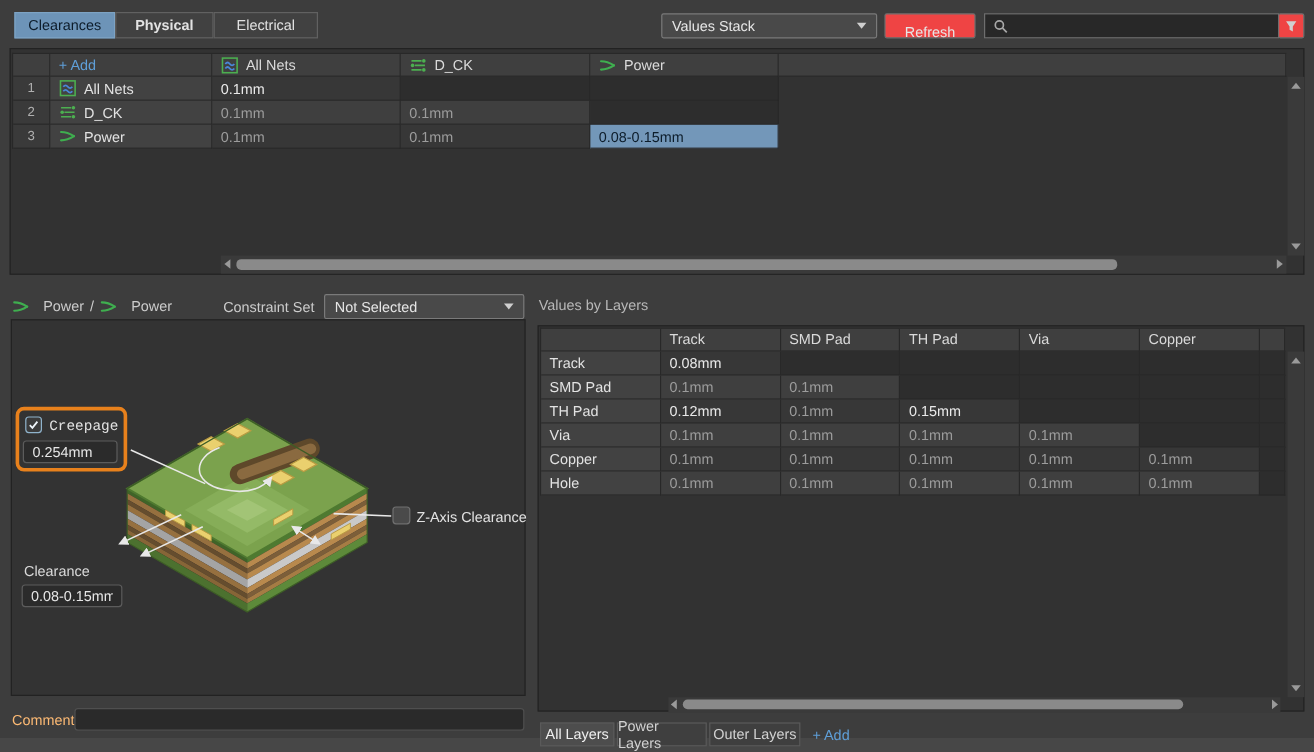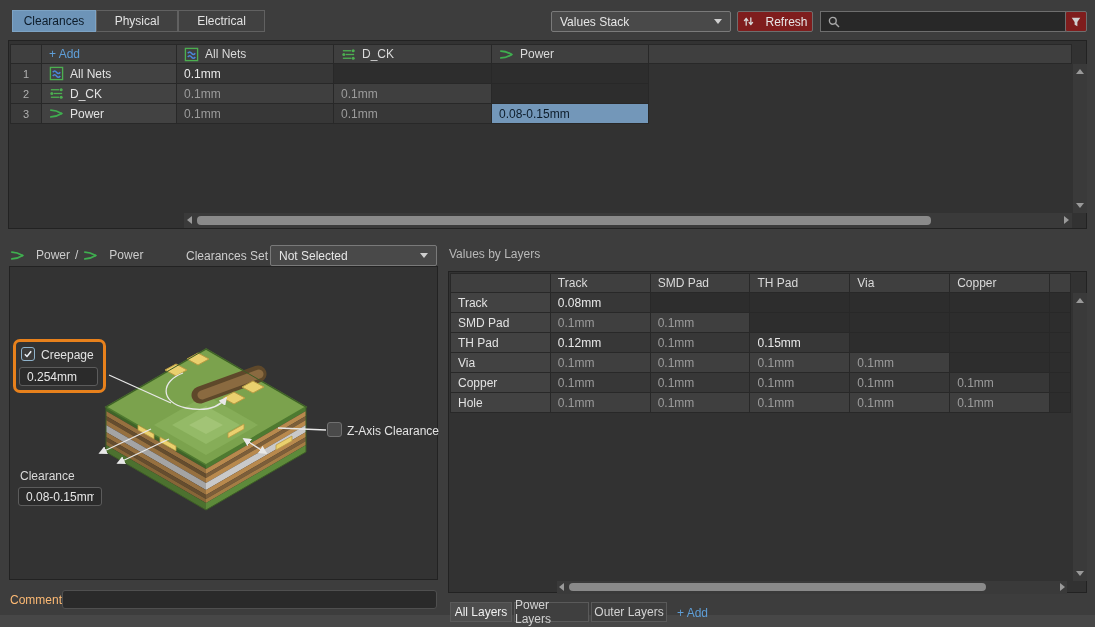--- a/index.html
+++ b/index.html
@@ -13,22 +13,22 @@
 
   
   .tab{position:absolute;height:22px;display:flex;align-items:center;justify-content:center;
        font-size:12px;background:#414141;color:#e2e2e2;border:1px solid #616161;box-sizing:border-box;}
   .tab.sel{background:#6d94b8;color:#0d1c2a;border-color:#7da3c4;}
 
   
   .dd{position:absolute;height:21px;background:#494949;border:1px solid #7a7a7a;border-radius:2px;
       display:flex;align-items:center;padding:0 8px;font-size:12px;color:#e6e6e6;box-sizing:border-box;}
   .dd .chev{margin-left:auto;width:0;height:0;border-left:4px solid transparent;border-right:4px solid transparent;border-top:5px solid #cfcfcf;}
-  .btn{position:absolute;height:21px;background:#7f1d1d;border:1px solid #6e6e6e;border-radius:2px;
-      display:flex;align-items:center;justify-content:center;font-size:12px;color:#e6e6e6;box-sizing:border-box;gap:10px;}
+  .btn{position:absolute;height:21px;background:#ef4444;border:1px solid #6e6e6e;border-radius:2px;
+      display:flex;align-items:center;justify-content:center;font-size:12px;color:#e6e6e6;box-sizing:border-box;gap:10px;flex-direction:column;}
 
   .searchbox{position:absolute;height:21px;background:#282828;border:1px solid #6e6e6e;box-sizing:border-box;display:flex;align-items:center;}
   .searchbox input{flex:1;background:transparent;border:none;outline:none;color:#e0e0e0;font-size:12px;
       font-family:"Liberation Sans",sans-serif;padding:0 4px;}
   .searchbox input::placeholder{color:#c0c0c0;opacity:1;}
 
   
   .panel{position:absolute;background:#323232;border:1px solid #222222;box-sizing:border-box;}
 
   
@@ -66,21 +66,21 @@
   
   .ltab{position:absolute;height:20px;background:#3f3f3f;border:1px solid #5a5a5a;box-sizing:border-box;
       display:flex;align-items:center;justify-content:center;font-size:12px;color:#d2d2d2;}
   .ltab.sel{background:#4d4d4d;color:#efefef;}
   .link{color:#5f9fd8;font-size:12px;position:absolute;white-space:nowrap;}
 </style>
 </head>
 <body>
 
 <div class="tab sel" style="left:12px;top:10px;width:84px;">Clearances</div>
-<div class="tab" style="left:96px;top:10px;width:82px;">Physical</div>
+<div class="tab" style="left:96px;top:10px;width:82px;font-weight:bold;">Physical</div>
 <div class="tab" style="left:178px;top:10px;width:87px;">Electrical</div>
 
 <div class="dd" style="left:551px;top:11px;width:180px;">
   <span>Values Stack</span>
   <span class="chev"></span>
 </div>
 
 <div class="btn" style="left:737px;top:11px;width:76px;">
   <svg width="13" height="13" viewBox="0 0 14 14">
     <g stroke="#d8d8d8" stroke-width="1.4" fill="none" stroke-linecap="round">
@@ -220,21 +220,21 @@
   <span id="pair-icon-r" style="display:flex;">
       <svg class="ic" viewBox="0 0 16 16">
     <g stroke="#3fae4f" stroke-width="1.9" fill="none" stroke-linecap="round">
       <path d="M2 4.3 C6 4.3 10 5.8 13.5 8"></path>
           <path d="M2 11.7 C6 11.7 10 10.2 13.5 8"></path>
         </g>
       </svg>
     </span>
   <span class="lbl" style="position:static;">Power</span>
 </div>
-<span class="lbl" style="left:186px;top:249px;">Clearances Set</span>
+<span class="lbl" style="left:186px;top:249px;">Constraint Set</span>
 <div class="dd" style="left:270px;top:245px;width:167px;">
   <span>Not Selected</span>
   <span class="chev"></span>
 </div>
 <span class="lbl" style="left:449px;top:247px;color:#b8b8b8;">Values by Layers</span>
 
 <div class="panel" style="left:9px;top:266px;width:429px;height:314px;background:#333333;">
 
   <svg class="abs" style="left:0;top:0;" width="429" height="314" viewBox="0 0 429 314">
     <defs>
@@ -302,21 +302,21 @@
       <line x1="268" y1="161" x2="316" y2="163"></line>
     </g>
   </svg>
 
   <div class="hl-orange" style="left:3px;top:72px;width:93px;height:54px;"></div>
   <div class="checkbox" style="left:11px;top:80px;">
     <svg width="10" height="10" viewBox="0 0 12 12">
       <polyline points="2.2,6.4 4.8,9 9.8,2.8" fill="none" stroke="#eef4f9" stroke-width="1.8"></polyline>
     </svg>
   </div>
-  <span class="lbl" style="left:31px;top:81px;color:#e2e2e2;">Creepage</span>
+  <span class="lbl" style="left:31px;top:81px;color:#e2e2e2;font-family:Liberation Mono, monospace;">Creepage</span>
   <input class="tin" style="left: 9px; top: 100px; width: 79px;" value="0.254mm">
 
   <div class="checkbox un" style="left:317px;top:155px;width:15px;height:15px;"></div>
   <span class="lbl" style="left:337px;top:157px;color:#e2e2e2;">Z-Axis Clearance</span>
 
   <span class="lbl" style="left:10px;top:202px;color:#dadada;">Clearance</span>
   <input class="tin" style="left: 8px; top: 220px; width: 84px;" value="0.08-0.15mm">
 </div>
 
 <span class="lbl" style="left:10px;top:593px;color:#fdba74;">Comment</span>

